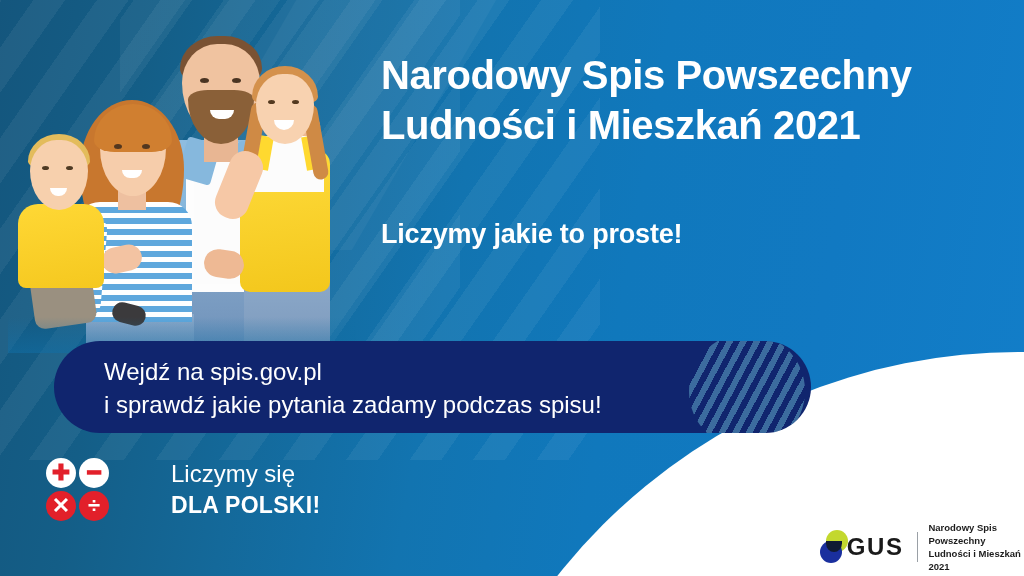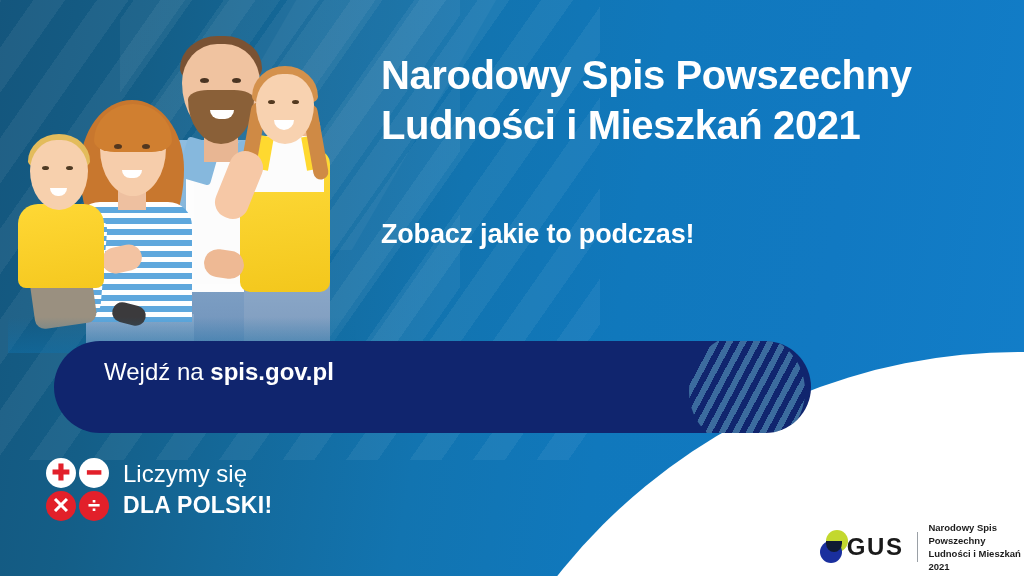--- a/index.html
+++ b/index.html
@@ -321,21 +321,21 @@
   .callout-text {
     position: absolute;
     left: 50px;
     top: 14px;
     color: #ffffff;
     font-size: 24px;
     line-height: 33px;
   }
   .callout-text .line1 { display: block; }
   .callout-text .line2 { display: block; }
-  .callout-text .url { font-weight: bold; }
+  .callout-text .url { font-weight: normal; }
 
   
   .slogan {
     position: absolute;
     left: 46px;
     top: 458px;
     display: flex;
     align-items: center;
     gap: 14px;
   }
@@ -349,21 +349,21 @@
     width: 30px; height: 30px;
     border-radius: 50%;
     display: flex; align-items: center; justify-content: center;
     font-size: 22px; line-height: 1; font-weight: bold;
   }
   .op-plus  { background: #ffffff; color: #e2202a; }
   .op-minus { background: #ffffff; color: #e2202a; }
   .op-times { background: #e2202a; color: #ffffff; }
   .op-div   { background: #e2202a; color: #ffffff; }
 
-  .slogan-txt { color: #ffffff; }
+  .slogan-txt { color: #ffffff; margin-left: 48px; }
   .slogan-l1 {
     display: block;
     font-size: 24px;
     line-height: 30px;
     font-weight: normal;
   }
   .slogan-l2 {
     display: block;
     font-size: 23px;
     line-height: 32px;
@@ -488,26 +488,27 @@
 
     <div class="fig dad-hand-c"></div>
     <div class="photo-fade"></div>
   </div>
 
   <div class="headline">
     <span class="l1">Narodowy Spis Powszechny</span>
     <span class="l2">Ludności i Mieszkań 2021</span>
   </div>
 
-  <div class="subhead">Zobacz jakie to podczas!</div>
+  <div class="subhead">Liczymy jakie to proste!</div>
 
   <div class="callout">
     <div class="callout-stripes"></div>
     <div class="callout-text">
       <span class="line1"><span>Wejdź na </span><span class="url">spis.gov.pl</span></span>
+      <span class="line2">i sprawdź jakie pytania zadamy podczas spisu!</span>
     </div>
   </div>
 
   <div class="slogan">
     <div class="ops">
       <div class="op op-plus">✚</div>
       <div class="op op-minus">━</div>
       <div class="op op-times">✕</div>
       <div class="op op-div">÷</div>
     </div>

